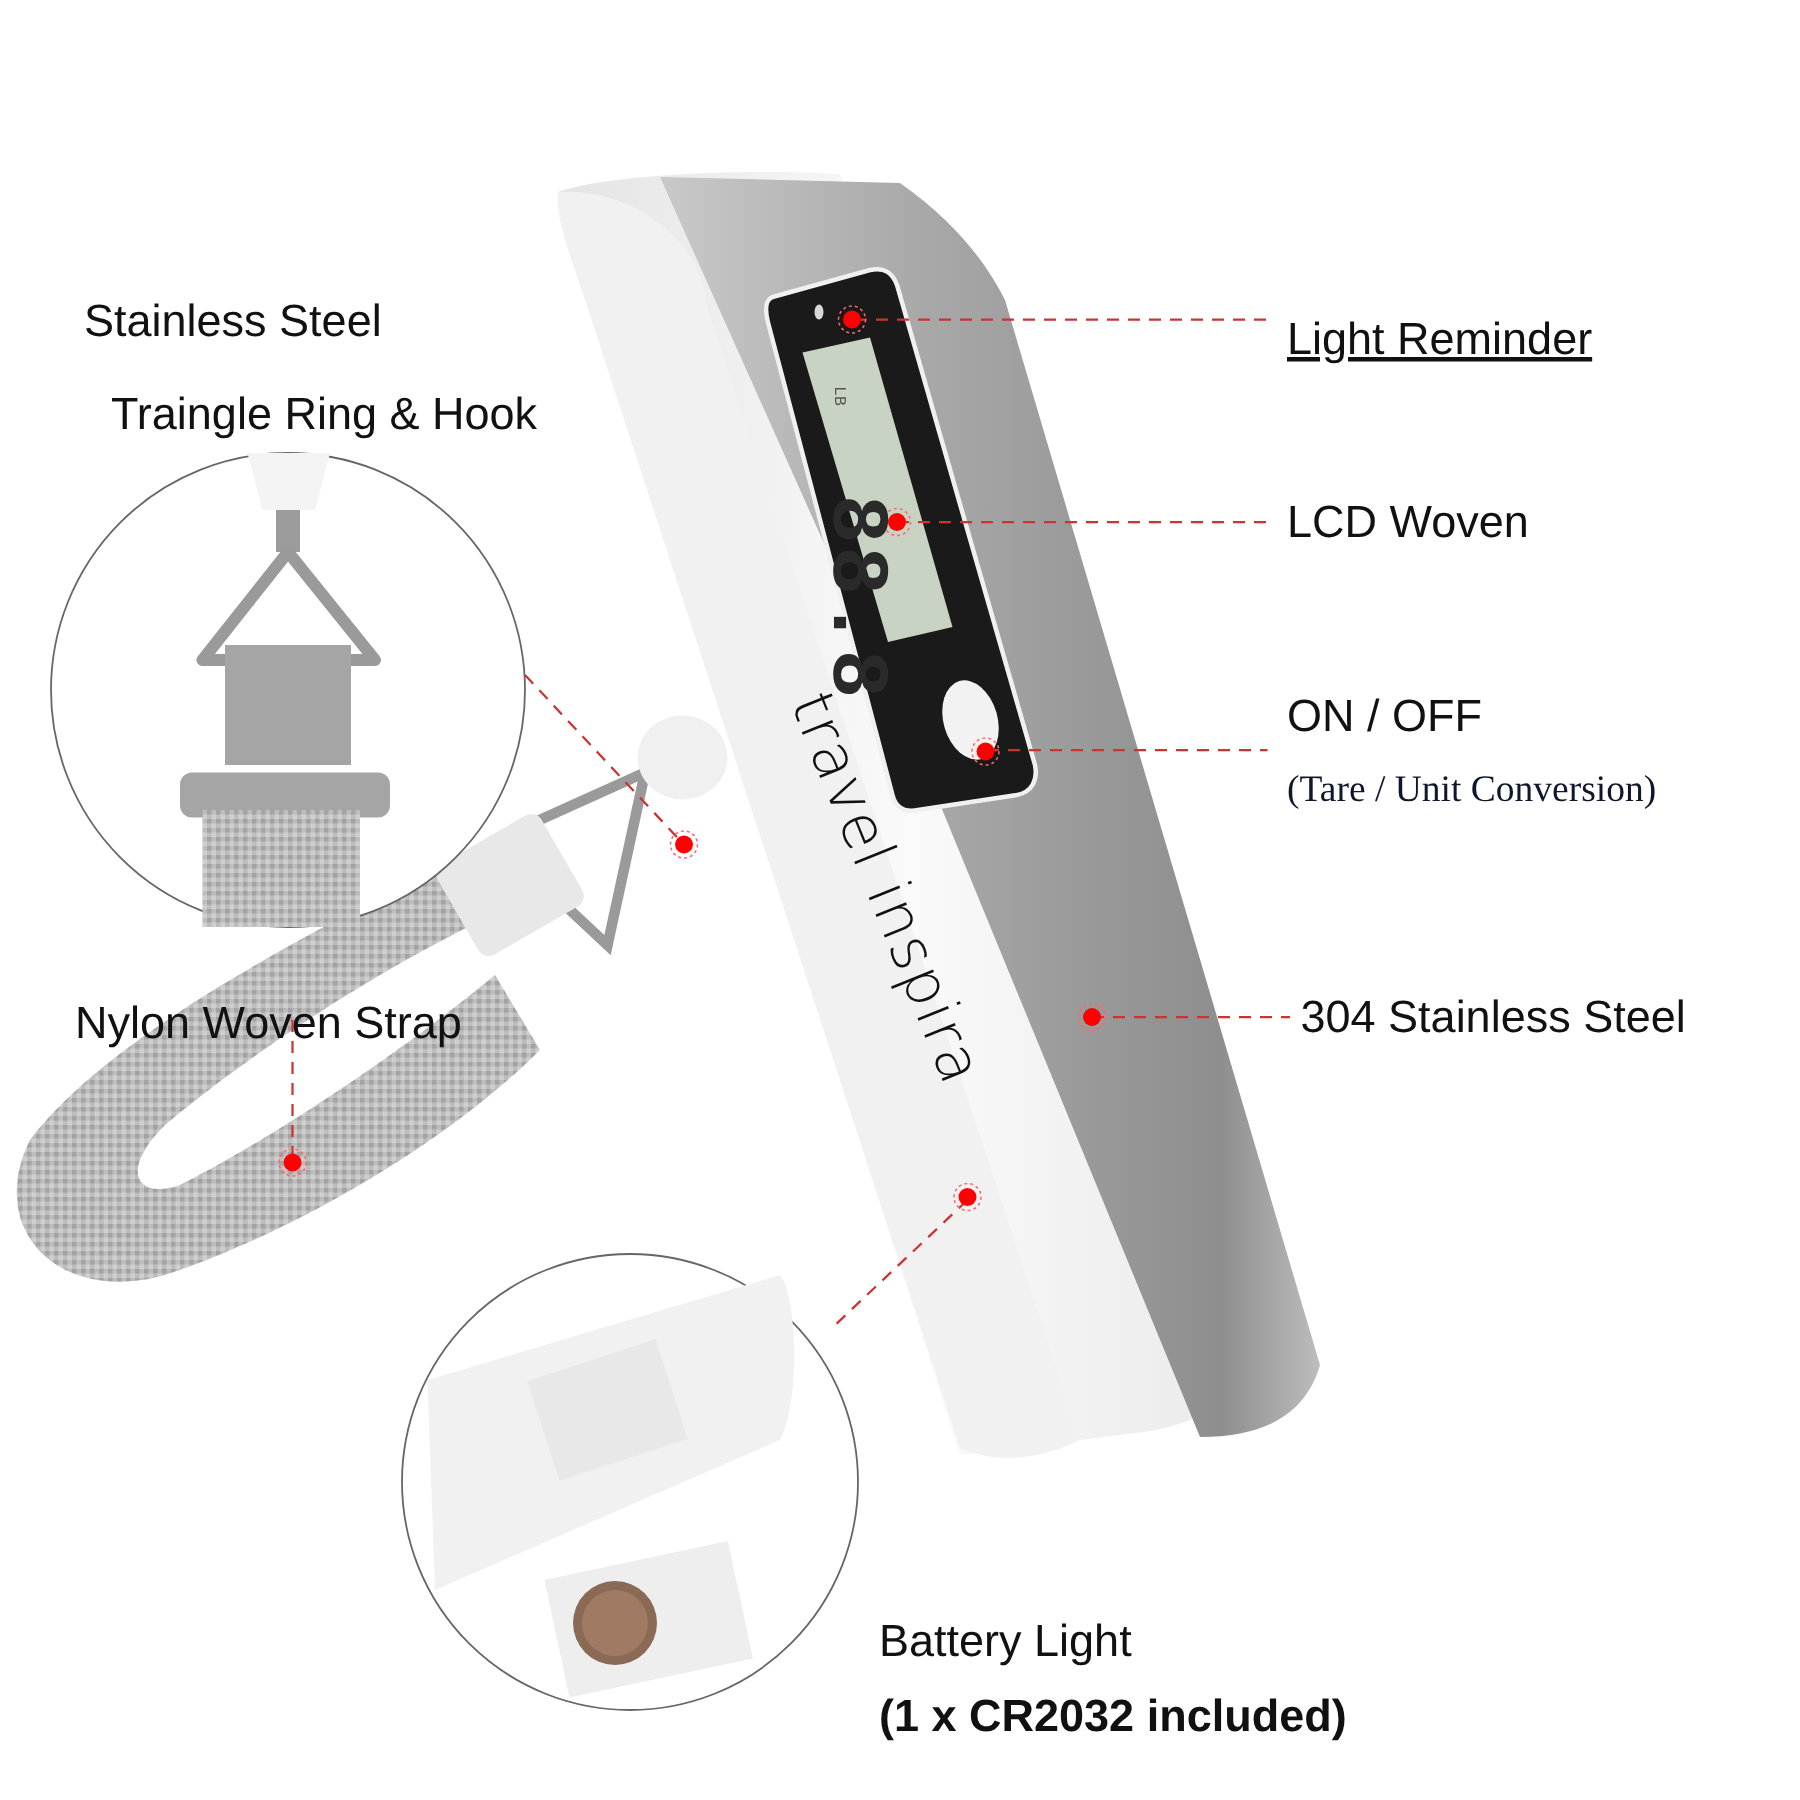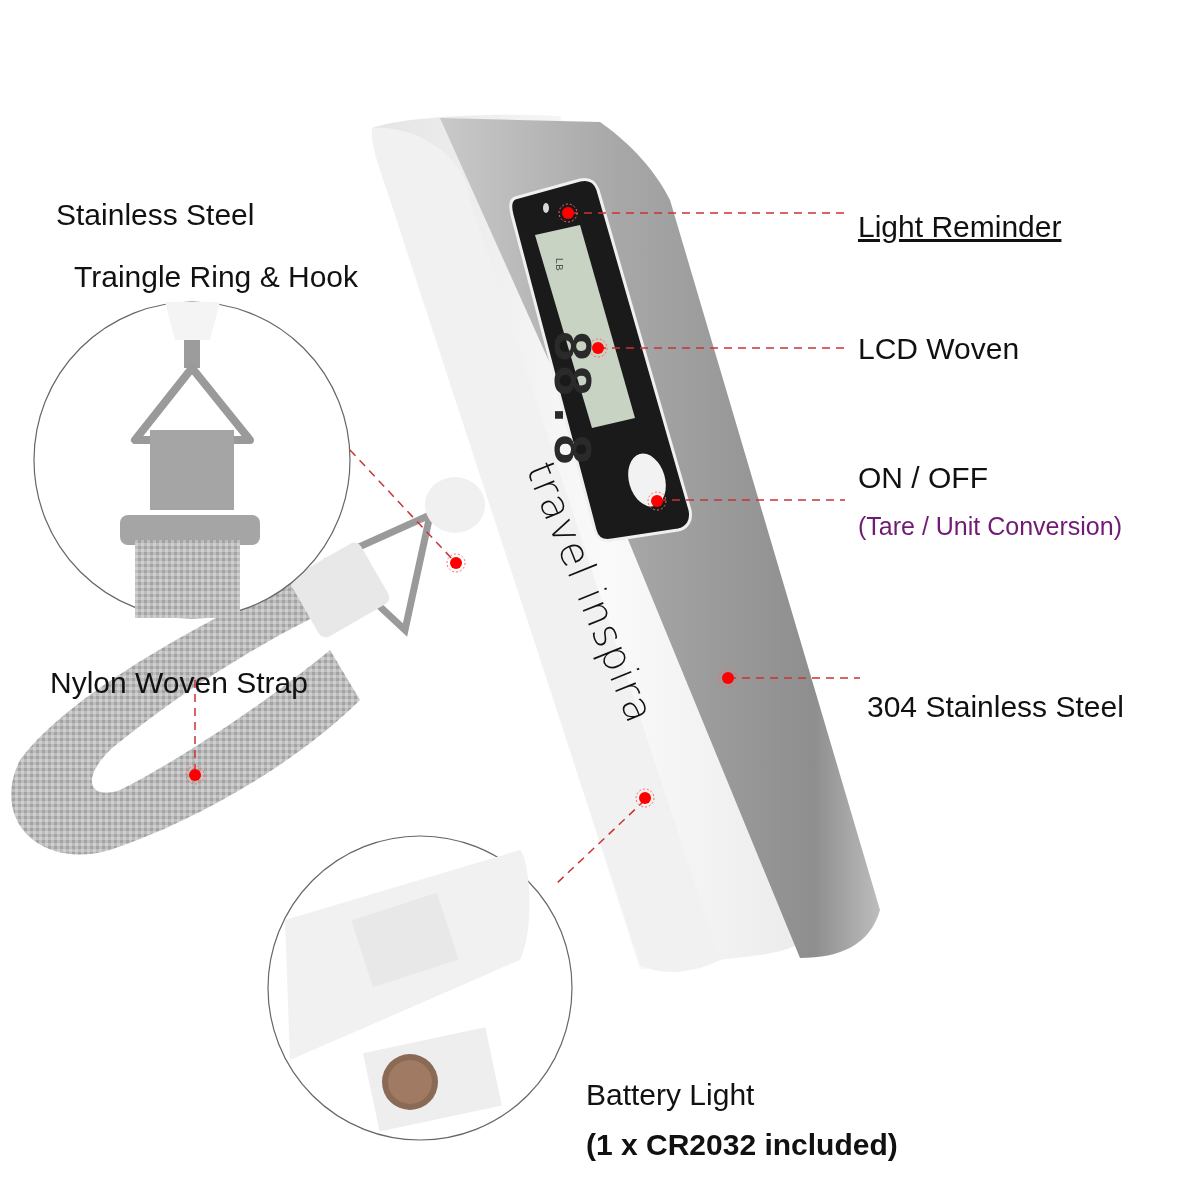--- a/index.html
+++ b/index.html
@@ -1,19 +1,19 @@
 <!DOCTYPE html>
 <html><head>
 <meta charset="utf-8">
 <style>
   html, body { margin:0; padding:0; background:#ffffff; }
   body { width:1200px; height:1200px; position:relative; overflow:hidden;
          font-family:"Liberation Sans", sans-serif; color:#111; }
   .label { position:absolute; font-size:30px; line-height:1; white-space:nowrap; color:#111; }
-  .sublabel { position:absolute; font-size:25px; line-height:1; white-space:nowrap; color:#701a75; }
+  .sublabel { position:absolute; font-size:25px; line-height:1; white-space:nowrap; color:#0f172a;font-family:Liberation Serif, serif; }
   svg.art { position:absolute; left:0; top:0; width:1200px; height:1200px; }
   .brand { position:absolute; left:560px; top:455px; font-size:40px; font-weight:300;
            letter-spacing:1px; color:#111; transform-origin:0 0;
            transform:rotate(68deg); white-space:nowrap;
            font-family:"DejaVu Sans", sans-serif; }
   .lcd-unit { position:absolute; left:552px; top:258px; font-size:11px; color:#555;
               transform:rotate(90deg); font-family:"Liberation Mono", monospace; }
   .lcd-digits { position:absolute; left:560px; top:330px; font-size:54px; font-weight:bold;
                 color:#2a2a2a; transform-origin:0 0; transform:rotate(90deg) translate(0,-40px);
                 font-family:"Liberation Mono", monospace; letter-spacing:2px; }
@@ -133,18 +133,18 @@
 <div class="lcd-unit">LB</div>
 <div class="lcd-digits">88.8</div>
 
 <div class="label" style="left:56px; top:200px;">Stainless Steel</div>
 <div class="label" style="left:56px; top:262px;margin-left:18px;">Traingle Ring &amp; Hook</div>
 
 <div class="label" style="left:858px; top:212px;text-decoration:underline;">Light Reminder</div>
 <div class="label" style="left:858px; top:334px;">LCD Woven</div>
 <div class="label" style="left:858px; top:463px;">ON / OFF</div>
 <div class="sublabel" style="left:858px; top:514px;">(Tare / Unit Conversion)</div>
-<div class="label" style="left:867px; top:664px;margin-top:28px;">304 Stainless Steel</div>
+<div class="label" style="left:867px; top:664px;">304 Stainless Steel</div>
 
 <div class="label" style="left:50px; top:648px;margin-top:20px;">Nylon Woven Strap</div>
 
 <div class="label" style="left:586px; top:1080px;">Battery Light</div>
 <div class="label" style="left:586px; top:1130px;font-weight:bold;">(1 x CR2032 included)</div>
 
 </body></html>

